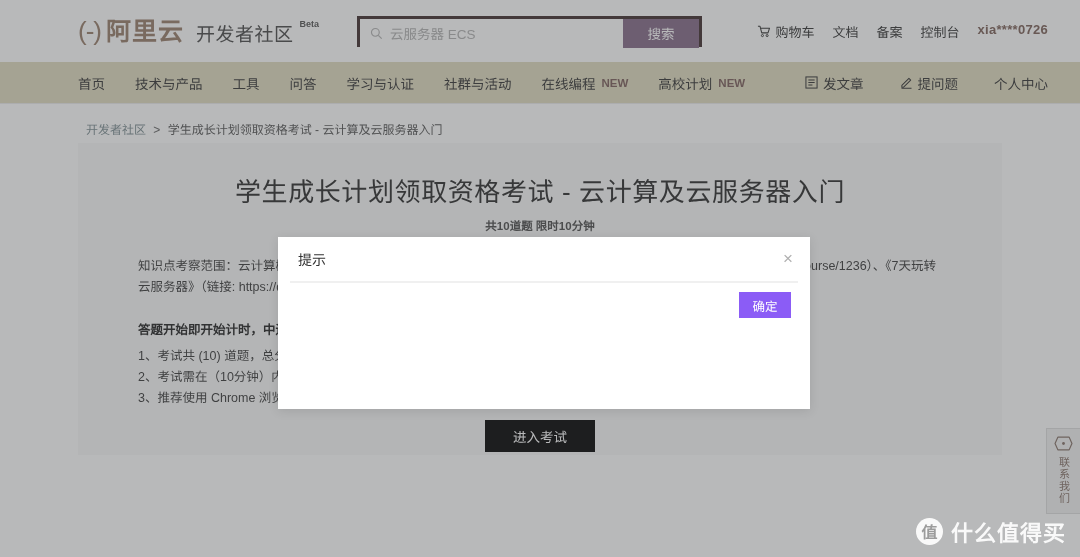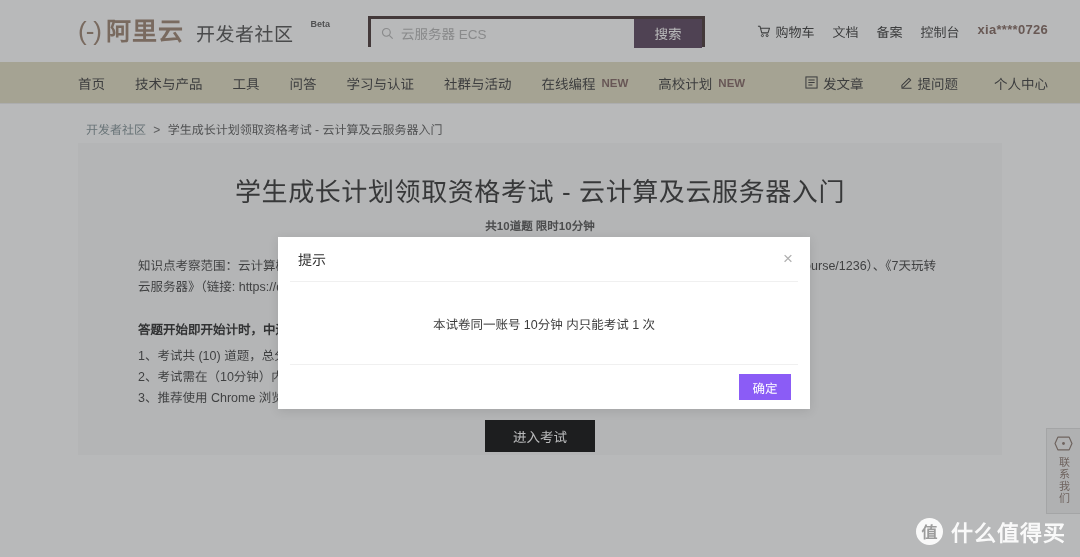--- a/index.html
+++ b/index.html
@@ -39,35 +39,35 @@
   .logo-text {
     color:#ff6a00; font-size:25px; font-weight:700; line-height:1;
     letter-spacing:1px; margin-left:3px;
   }
   .sub-brand {
     color:#4a4a4a; font-size:19px; font-weight:400;
     margin-left:12px; line-height:1; letter-spacing:0.5px;
   }
   .beta {
     color:#555; font-size:9px; font-weight:700;
-    margin-left:17px; align-self:flex-start; position:relative; top:1px;
+    margin-left:6px; align-self:flex-start; position:relative; top:1px;
   }
 
   .search-wrap {
     display:flex; margin-left:38px; height:31px;
     border:3px solid #7f1d1d;
   }
   .search-box {
     width:263px; height:29px; background:#fff;
     display:flex; align-items:center; padding:0 10px; gap:7px;
   }
   .search-ico { width:13px; height:13px; flex:none; }
   .search-ph { color:#b3b3b3; font-size:13.5px; }
   .search-btn {
-    width:68px; height:29px; background:#a21caf; color:#fff;
+    width:76px; height:29px; background:#d946ef; color:#fff;
     font-size:13.5px; display:flex; align-items:center; justify-content:center;
     cursor:pointer; border:0;
     font-family:inherit;
   }
 
   .header-right {
     margin-left:auto; margin-right:32px;
     display:flex; align-items:flex-start; gap:18px;
     font-size:13px; color:#333;
   }
@@ -320,23 +320,20 @@
 </div>
 
 <div class="dim"></div>
 
 <div class="modal">
   <div class="modal-head">
     <span class="modal-title">提示</span>
     <button class="modal-close">×</button>
   </div>
   <div class="modal-divider"></div>
-  <div class="modal-body">
-    <span>本试卷同一账号 10分钟 内只能考试 1 次</span>
-  </div>
   <div class="modal-divider"></div>
   <div class="modal-foot">
     <button class="btn-ok">确定</button>
   </div>
 </div>
 
 <div class="watermark">
   <span class="wm-badge">值</span>
   <span class="wm-text">什么值得买</span>
 </div>

